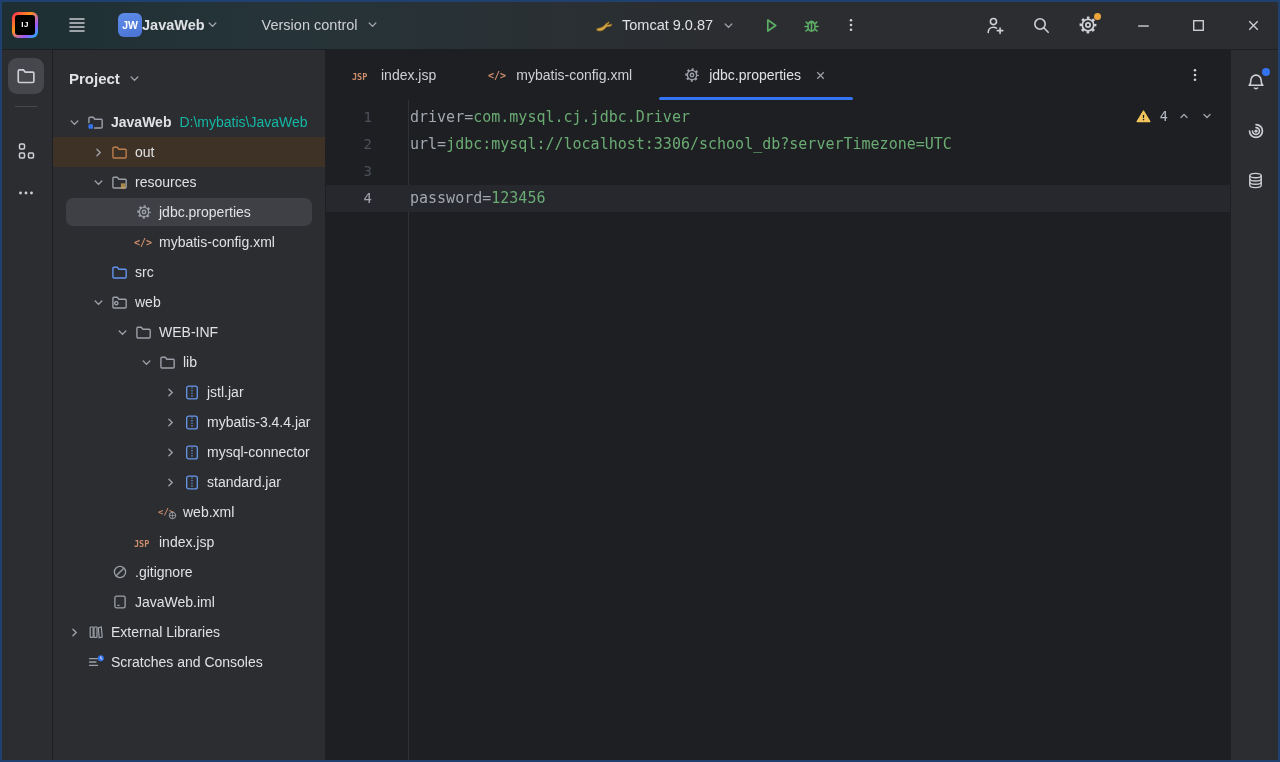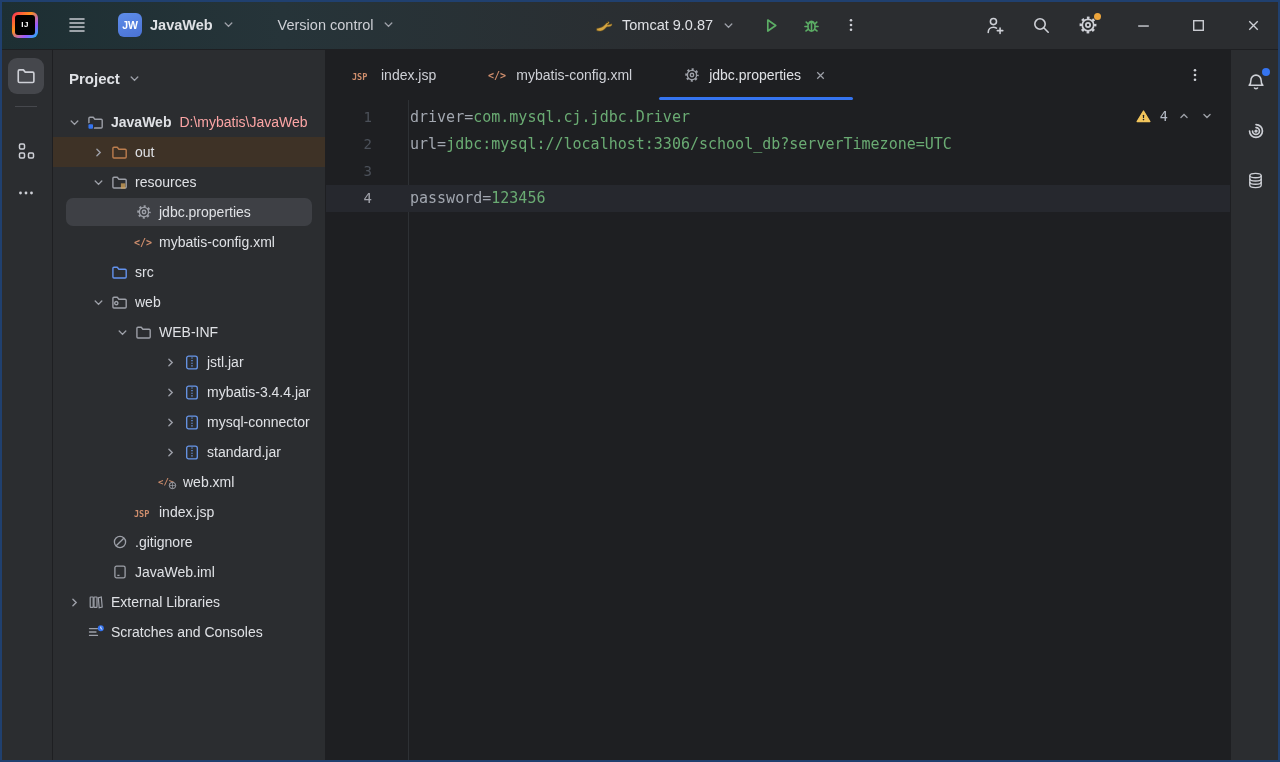--- a/index.html
+++ b/index.html
@@ -19,21 +19,21 @@
   }
   .tb-left{display:flex;align-items:center;padding-left:12px;gap:0;}
   .app-logo{width:26px;height:26px;border-radius:6px;margin-right:22px;position:relative;
     background:linear-gradient(135deg,#fe2857 0%,#fe8f1c 38%,#9b57ff 72%,#07c3f2 100%);}
   .app-logo::before{content:'';position:absolute;inset:3px;background:#000;border-radius:3px;}
   .app-logo span{position:absolute;inset:0;display:flex;align-items:center;justify-content:center;
     color:#fff;font-size:8px;font-weight:bold;letter-spacing:.5px;}
   .tb-btn{display:flex;align-items:center;justify-content:center;height:34px;min-width:34px;
     border-radius:7px;cursor:default;}
   .burger{margin-right:16px;}
-  .proj-widget{display:flex;align-items:center;gap:8px;padding:0 8px;height:34px;border-radius:7px;}
+  .proj-widget{display:flex;align-items:center;gap:0;padding:0 8px;height:34px;border-radius:7px;}
   .avatar{width:24px;height:24px;border-radius:6px;background:linear-gradient(160deg,#5e8de9,#4a72d4);
     display:flex;align-items:center;justify-content:center;color:#fff;font-size:10.5px;font-weight:bold;}
   .proj-name{font-weight:600;color:#dfe1e5;font-size:14.5px;}
   .vcs-widget{display:flex;align-items:center;gap:7px;padding:0 10px;height:34px;border-radius:7px;
     margin-left:24px;color:#ced0d6;font-size:14.5px;}
   .run-group{position:absolute;left:586px;top:0;height:50px;display:flex;align-items:center;}
   .run-config{display:flex;align-items:center;gap:8px;padding:0 8px;height:34px;border-radius:7px;
     color:#dfe1e5;font-size:14.5px;}
   .run-actions{display:flex;align-items:center;margin-left:10px;gap:6px;}
   .tb-right{position:absolute;right:10px;top:0;height:50px;display:flex;align-items:center;gap:13px;}
@@ -63,21 +63,21 @@
   .tree{flex:1;overflow:hidden;}
   .tree-row{height:30px;display:flex;align-items:center;position:relative;white-space:nowrap;cursor:default;}
   .tree-row > *{position:relative;z-index:1;}
   .tree-row.selected::before{content:'';position:absolute;left:13px;right:13px;top:1px;bottom:1px;
     background:#3e4045;border-radius:7px;z-index:0;}
   .tree-row.excluded{background:#3e3226;}
   .tw{width:22px;display:flex;align-items:center;justify-content:center;flex:none;}
   .ticon{width:21px;display:flex;align-items:center;justify-content:center;flex:none;}
   .tlabel{margin-left:5px;color:#dfe1e5;}
   .tlabel.bold{font-weight:700;}
-  .tsub{margin-left:8px;color:#fca5a5;}
+  .tsub{margin-left:8px;color:#14b8a6;}
 
   
   .editor-area{flex:1;display:flex;flex-direction:column;background:#1e1f22;min-width:0;}
   .tabbar{height:50px;display:flex;align-items:stretch;flex:none;position:relative;}
   .tab{display:flex;align-items:center;gap:9px;padding:0 26px;position:relative;color:#ced0d6;font-size:14px;}
   .tab .close{display:flex;margin-left:3px;}
   .tab.active{color:#dfe1e5;}
   .tab.active::after{content:'';position:absolute;left:1px;right:1px;bottom:0;height:3.5px;
     background:#3574f0;border-radius:3px;}
   .tab-kebab{margin-left:auto;align-self:center;margin-right:18px;}
@@ -360,20 +360,33 @@
                 <path d="M4.5 6.5 8 10l3.5-3.5"></path>
               </svg>
             </span>
             <span class="ticon">
               <svg width="17" height="17" viewBox="0 0 16 16" fill="none" stroke="#9da0a8" stroke-width="1.3" stroke-linejoin="round">
                 <path d="M1.8 4.1c0-.55.45-1 1-1h3.1l1.5 1.8h5.9c.55 0 1 .45 1 1v6.3c0 .55-.45 1-1 1H2.8c-.55 0-1-.45-1-1Z"></path>
               </svg>
             </span>
             <span class="tlabel">WEB-INF</span>
           </div>
+          <div class="tree-row" style="padding-left: 82px;">
+            <span class="tw">
+              <svg width="15" height="15" viewBox="0 0 16 16" fill="none" stroke="#9da0a8" stroke-width="1.5" stroke-linecap="round">
+                <path d="M4.5 6.5 8 10l3.5-3.5"></path>
+              </svg>
+            </span>
+            <span class="ticon">
+              <svg width="17" height="17" viewBox="0 0 16 16" fill="none" stroke="#9da0a8" stroke-width="1.3" stroke-linejoin="round">
+                <path d="M1.8 4.1c0-.55.45-1 1-1h3.1l1.5 1.8h5.9c.55 0 1 .45 1 1v6.3c0 .55-.45 1-1 1H2.8c-.55 0-1-.45-1-1Z"></path>
+              </svg>
+            </span>
+            <span class="tlabel">lib</span>
+          </div>
           <div class="tree-row" style="padding-left: 106px;">
             <span class="tw">
               <svg width="15" height="15" viewBox="0 0 16 16" fill="none" stroke="#9da0a8" stroke-width="1.5" stroke-linecap="round">
                 <path d="M6.3 4.5 9.8 8l-3.5 3.5"></path>
               </svg>
             </span>
             <span class="ticon">
               <svg width="16" height="17" viewBox="0 0 16 16" fill="none">
                 <rect x="2.7" y="1.6" width="10.6" height="12.8" rx="2" stroke="#6897ea" stroke-width="1.3"></rect>
                 <path d="M8 3v1.1M8 5.6v1.1M8 8.2v1.1M8 10.8v1.1" stroke="#6897ea" stroke-width="1.4"></path>

